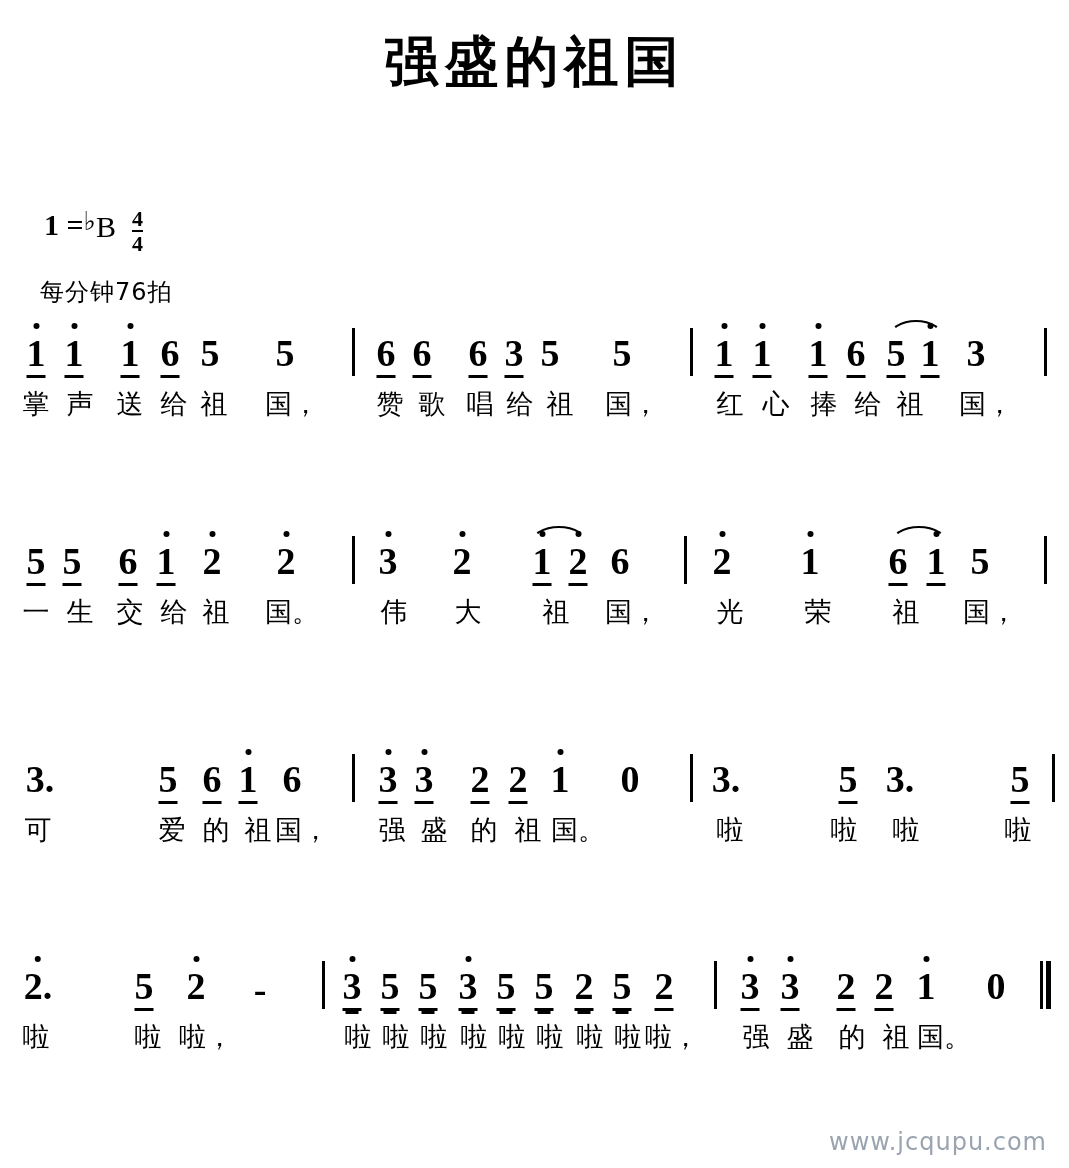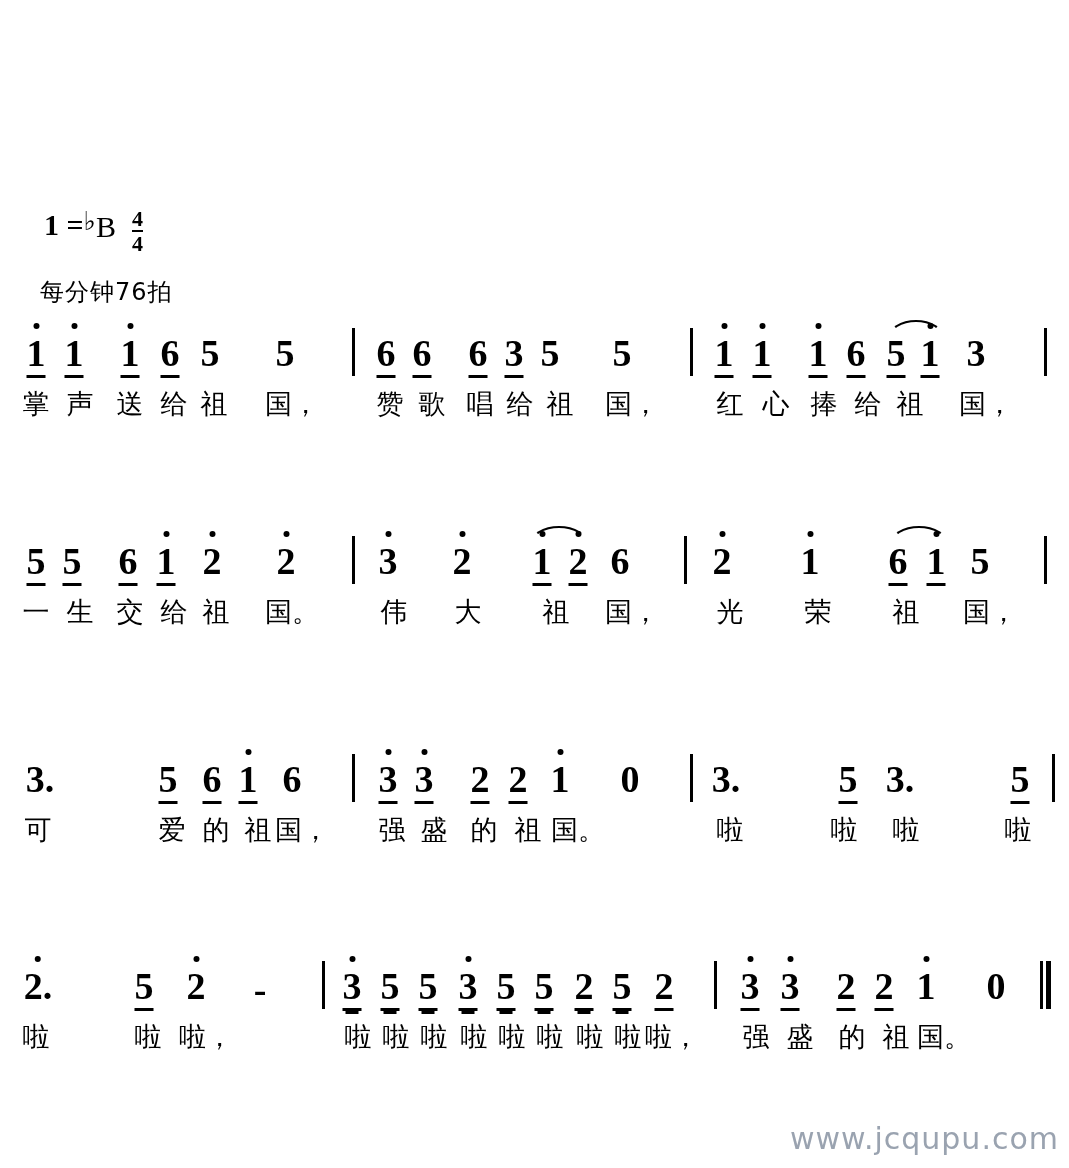--- a/index.html
+++ b/index.html
@@ -192,33 +192,34 @@
 
   .ly {
     position: absolute;
     top: 0;
     transform: translateX(-50%);
     white-space: nowrap;
   }
 
   .watermark {
     position: absolute;
-    right: 10px;
+    right: 22px;
     bottom: 12px;
     font-family: "DejaVu Sans", sans-serif;
-    font-size: 30px;
+    font-size: 24px;
     color: #9aa3b0;
     letter-spacing: 1px;
   }
 </style>
 </head>
 <body>
 
 <div class="sheet">
 
+  <div class="title">强盛的祖国</div>
 
 
   <div class="keyblock">
     <span class="one">1 =</span>
     <span class="flat">♭</span>
     <span class="letter">B</span>
     <span class="meter">
       <span class="num">4</span>
       <span class="den">4</span>
     </span>

